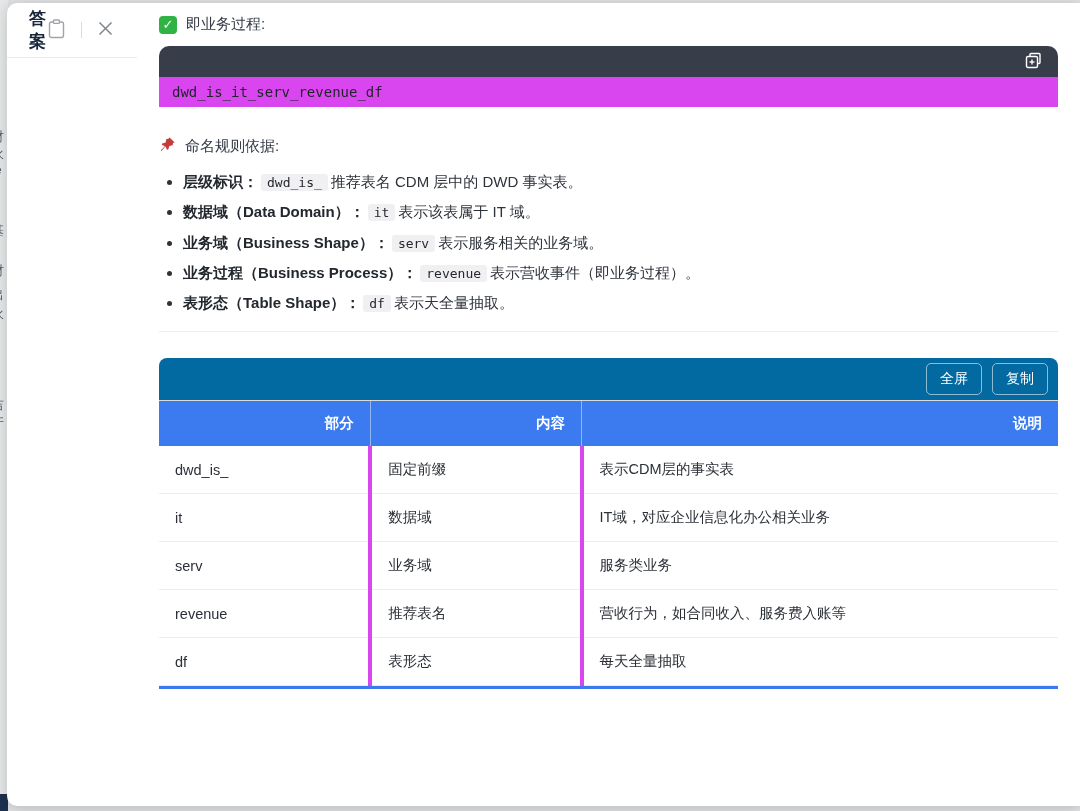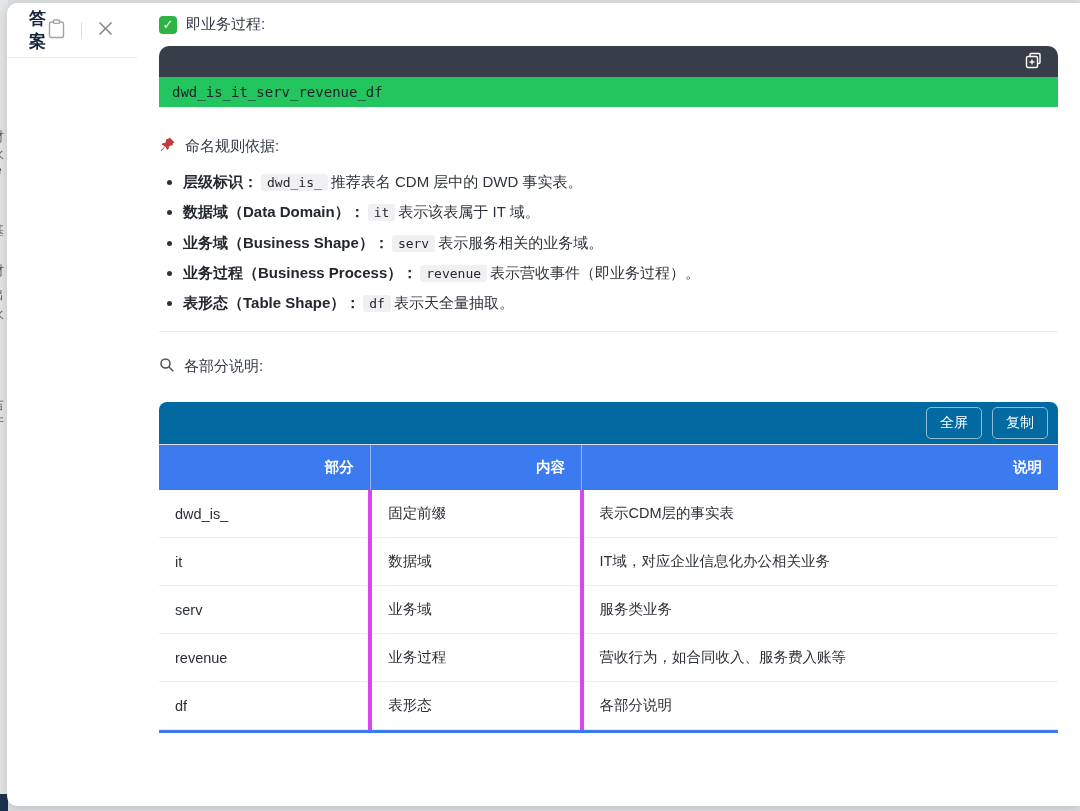--- a/index.html
+++ b/index.html
@@ -39,21 +39,21 @@
     color:#fff; font-size:13px; font-weight:bold; display:flex; align-items:center; justify-content:center;
   }
 
   
   .code-block { margin-top:12px; }
   .code-head {
     height:31px; background:#383e49; border-radius:10px 10px 0 0;
     display:flex; align-items:center; justify-content:flex-end; padding-right:14px;
   }
   .code-body {
-    background:#22c55e; padding:7px 13px;
+    background:#d946ef; padding:7px 13px;
     font-family:"DejaVu Sans Mono","Liberation Mono",monospace;
     font-size:14px; color:#1f2329;
   }
 
   .rule-section { margin-top:29px; }
   ul.rules { margin:14px 0 0 0; padding-left:24px; }
   ul.rules li { font-size:15px; color:#2e333b; margin-bottom:7px; line-height:1.55; }
   ul.rules strong { font-weight:bold; color:#23272e; }
   code.chip {
     font-family:"DejaVu Sans Mono","Liberation Mono",monospace;
@@ -168,29 +168,20 @@
         <li><strong>层级标识：</strong><code class="chip">dwd_is_</code><span>推荐表名 CDM 层中的 DWD 事实表。</span></li>
         <li><strong>数据域（Data Domain）：</strong><code class="chip">it</code><span>表示该表属于 IT 域。</span></li>
         <li><strong>业务域（Business Shape）：</strong><code class="chip">serv</code><span>表示服务相关的业务域。</span></li>
         <li><strong>业务过程（Business Process）：</strong><code class="chip">revenue</code><span>表示营收事件（即业务过程）。</span></li>
         <li><strong>表形态（Table Shape）：</strong><code class="chip">df</code><span>表示天全量抽取。</span></li>
       </ul>
     </div>
 
     <hr class="sep">
 
-    <div class="section-label parts-section">
-      <span>
-        <svg width="16" height="16" viewBox="0 0 16 16" fill="none" stroke="#4a4f57" stroke-width="1.5">
-          <circle cx="6.5" cy="6.5" r="4.5"></circle>
-          <line x1="10" y1="10" x2="14.2" y2="14.2"></line>
-        </svg>
-      </span>
-      <span>各部分说明:</span>
-    </div>
 
     <div class="table-card">
       <div class="table-toolbar">
         <button class="toolbar-btn">全屏</button>
         <button class="toolbar-btn">复制</button>
       </div>
       <table class="parts">
         <colgroup>
             <col class="c1">
             <col class="c2">
@@ -214,26 +205,26 @@
             <td>数据域</td>
             <td>IT域，对应企业信息化办公相关业务</td>
           </tr>
           <tr>
             <td>serv</td>
             <td>业务域</td>
             <td>服务类业务</td>
           </tr>
           <tr>
             <td>revenue</td>
-            <td>业务过程</td>
+            <td>推荐表名</td>
             <td>营收行为，如合同收入、服务费入账等</td>
           </tr>
           <tr>
             <td>df</td>
             <td>表形态</td>
-            <td>各部分说明</td>
+            <td>每天全量抽取</td>
           </tr>
         </tbody>
       </table>
     </div>
 
   </div>
 </div>
 
 </body></html>

